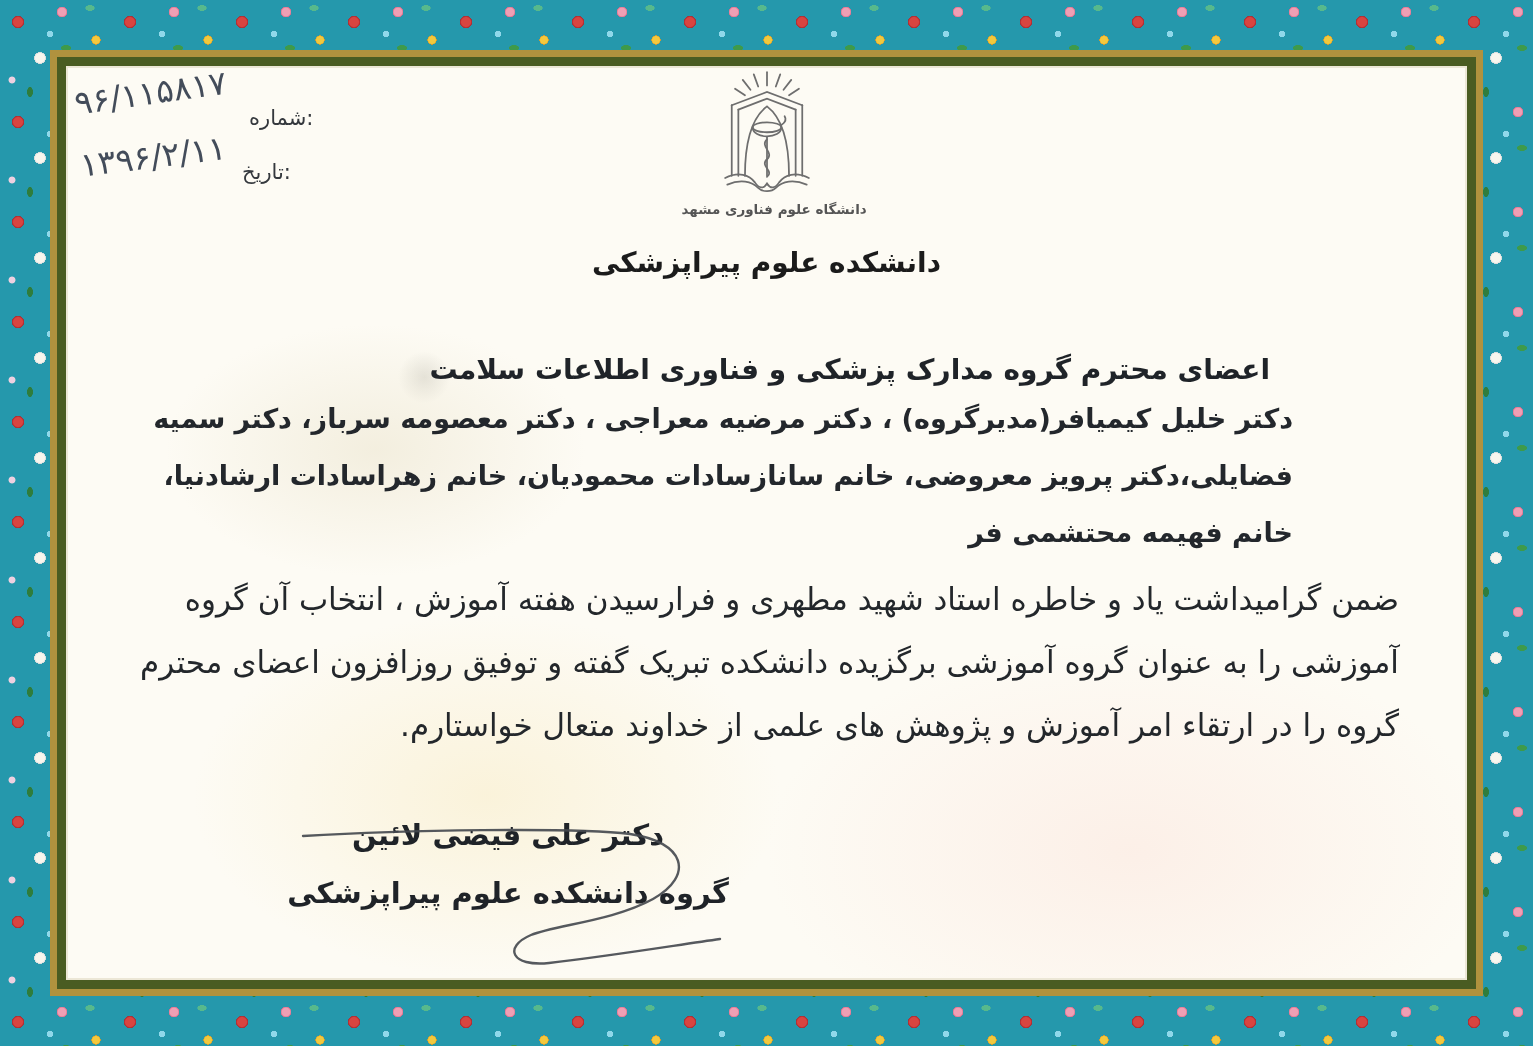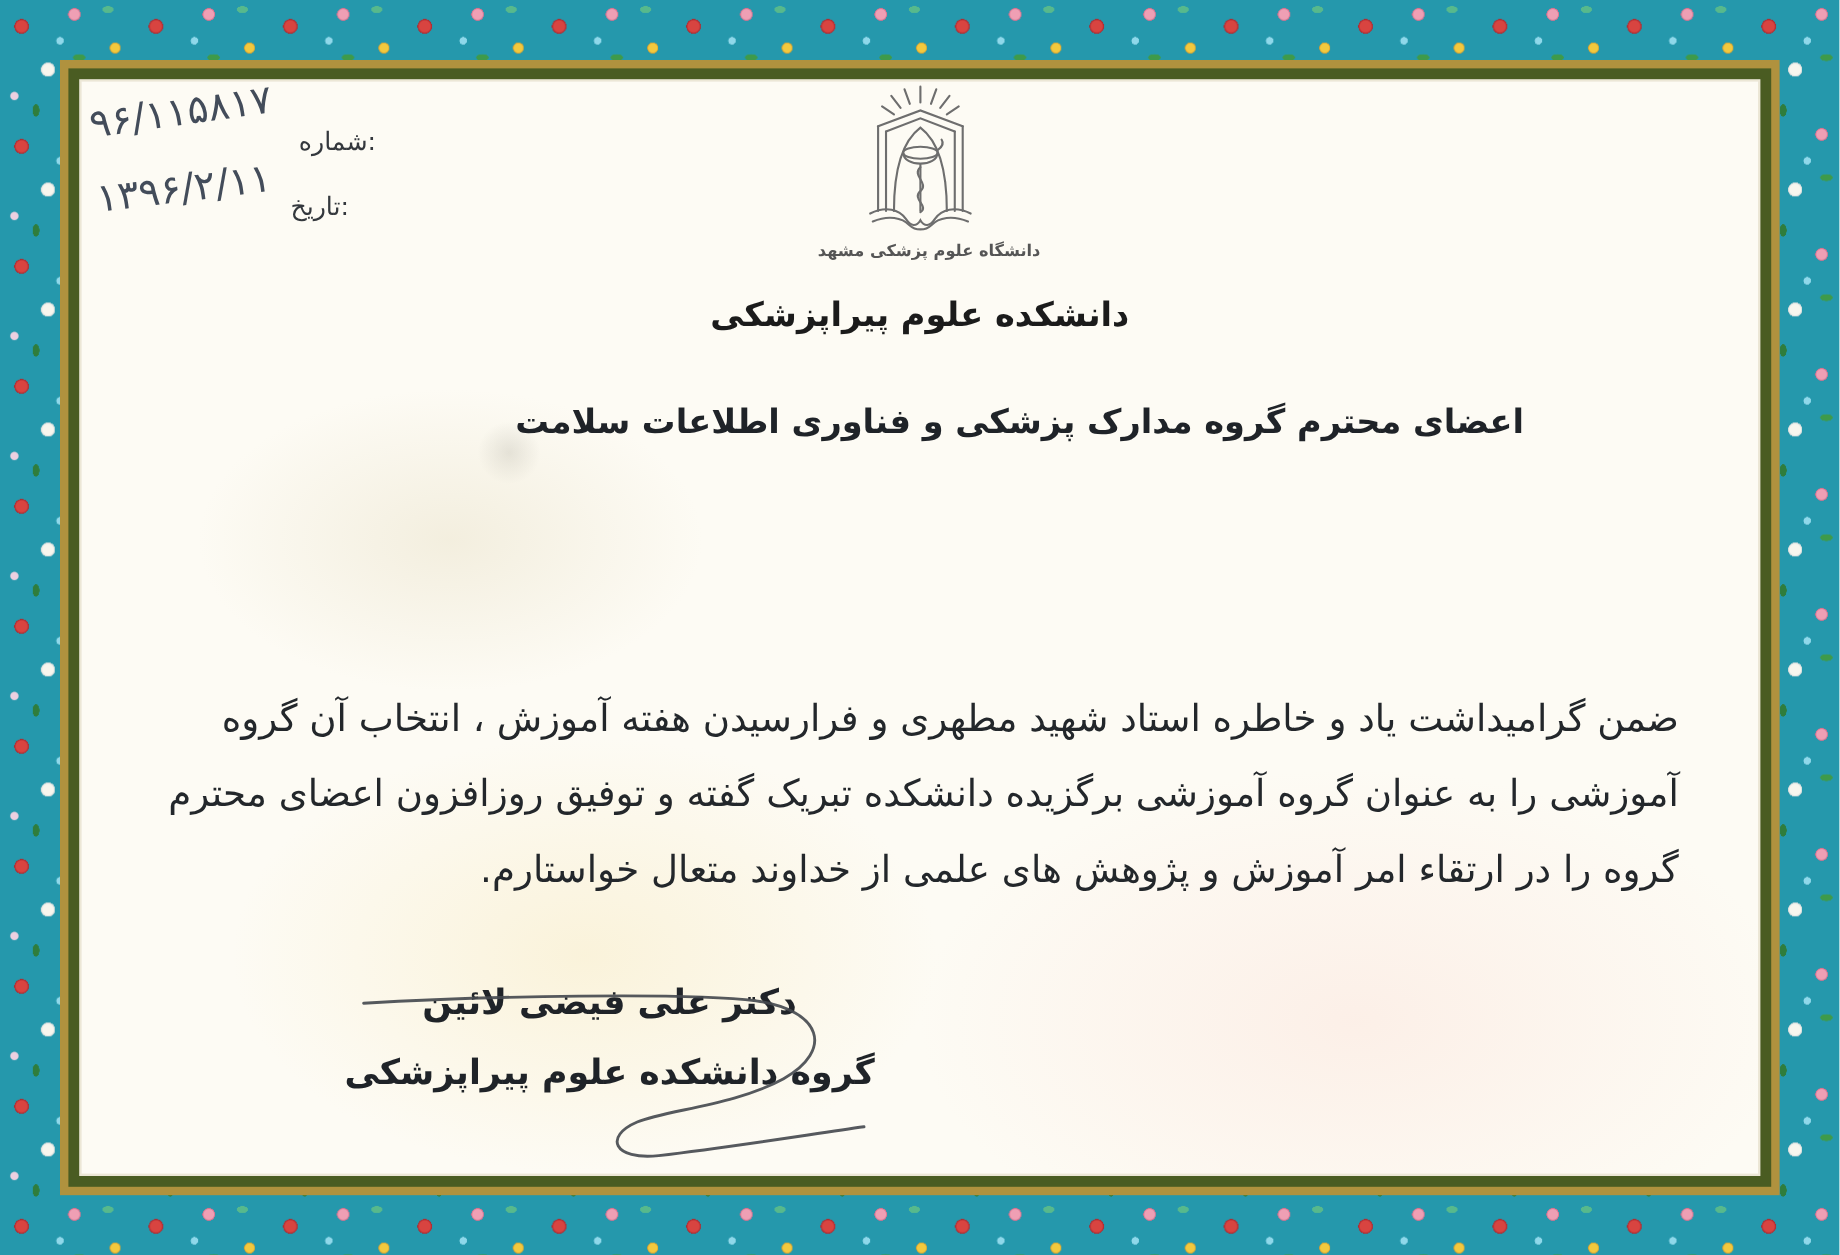--- a/index.html
+++ b/index.html
@@ -63,21 +63,21 @@
   #logo{left:50%;top:2px;transform:translateX(-50%);width:170px;text-align:center;}
   #logo svg{display:block;margin:0 auto;}
   #logo-caption{font-size:13.5px;font-weight:700;color:#555;margin-top:1px;white-space:nowrap;}
 
   
   #faculty-title{
     left:0;right:0;top:178px;text-align:center;direction:rtl;
     font-size:28px;font-weight:700;color:#1b1b1b;letter-spacing:0;
   }
   #recipient-heading{
-    right:195px;top:267px;direction:rtl;
+    right:195px;top:285px;direction:rtl;
     font-size:28px;font-weight:700;color:#1f2328;white-space:nowrap;
   }
   #recipient-names{
     right:172px;left:80px;top:322px;direction:rtl;text-align:right;
     font-size:27px;font-weight:700;color:#23272c;line-height:57px;
   }
   #body-paragraph{
     right:66px;left:70px;top:500px;direction:rtl;text-align:right;
     font-size:31px;font-weight:400;color:#23272b;line-height:63px;
   }
@@ -128,27 +128,28 @@
         </g>
 
         <g>
           <ellipse cx="60" cy="52" rx="13" ry="4.5"></ellipse>
           <path d="M47 52 C47 63 73 63 73 52"></path>
           <path d="M60 61 L60 96"></path>
           <path d="M60 63 C53 69 67 75 60 81 C53 87 67 92 60 97"></path>
           <path d="M73 50 C76 48 78 45 76 42"></path>
         </g>
       </svg>
-      <div id="logo-caption">دانشگاه علوم پزشکی مشهد</div>
+      <div id="logo-caption">دانشگاه علوم فناوری مشهد</div>
     </div>
 
     <div class="abs" id="faculty-title">دانشکده علوم پیراپزشکی</div>
 
     <div class="abs" id="recipient-heading">اعضای محترم گروه مدارک پزشکی و فناوری اطلاعات سلامت</div>
 
+    <div class="abs" id="recipient-names">دکتر خلیل کیمیافر(مدیرگروه) ، دکتر مرضیه معراجی ، دکتر معصومه سرباز، دکتر سمیه فضایلی،دکتر پرویز معروضی، خانم سانازسادات محمودیان، خانم زهراسادات ارشادنیا، خانم فهیمه محتشمی فر</div>
 
     <div class="abs" id="body-paragraph">ضمن گرامیداشت یاد و خاطره استاد شهید مطهری و فرارسیدن هفته آموزش ، انتخاب آن گروه آموزشی را به عنوان گروه آموزشی برگزیده دانشکده تبریک گفته و توفیق روزافزون اعضای محترم گروه را در ارتقاء امر آموزش و پژوهش های علمی از خداوند متعال خواستارم.</div>
 
     <div class="abs" id="signature-block">
       <div>دکتر علی فیضی لائین</div>
       <div>گروه دانشکده علوم پیراپزشکی</div>
     </div>
 
     <svg class="abs" id="signature-scrawl" width="470" height="175" viewBox="0 0 470 175" fill="none" stroke="#44484e" stroke-width="2.4" stroke-linecap="round" opacity="0.9">
       <path d="M 20 23 C 120 17, 290 14, 347 21 C 402 29, 412 62, 370 86 C 330 108, 272 112, 248 122 C 220 134, 228 154, 266 150 C 326 143, 394 132, 437 126"></path>

